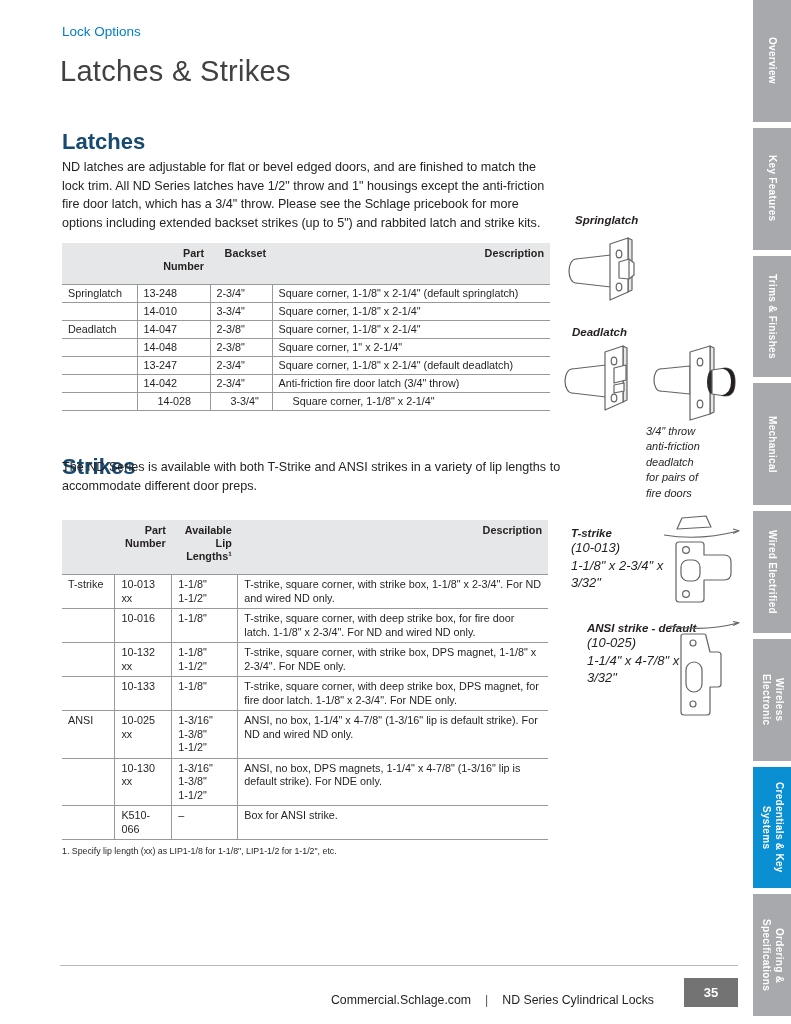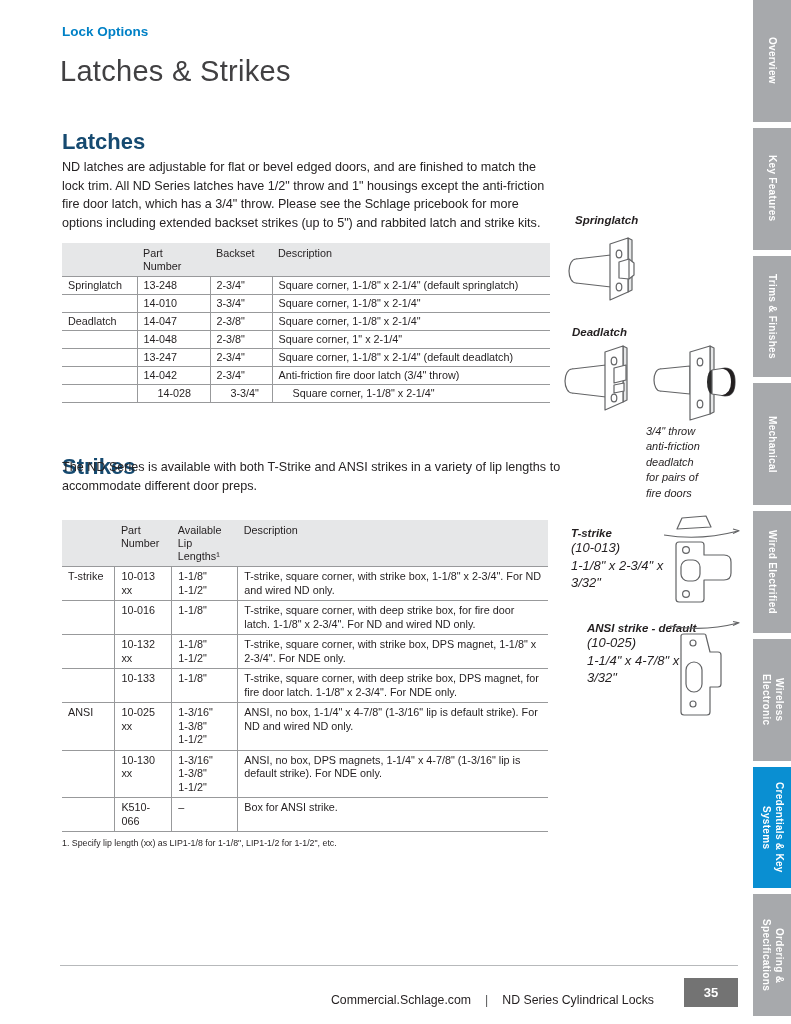--- a/index.html
+++ b/index.html
@@ -3,30 +3,30 @@
 <meta charset="utf-8">
 <style>
   html,body{margin:0;padding:0;}
   body{
     width:791px;height:1024px;position:relative;background:#ffffff;
     font-family:"Liberation Sans", sans-serif;color:#231f20;overflow:hidden;
   }
   .abs{position:absolute;}
 
   
-  .eyebrow{left:62px;top:24px;font-size:13.5px;font-weight:bold;color:#0081c6;}
+  .eyebrow{left:62px;top:24px;font-size:13.5px;font-weight:normal;color:#0081c6;}
   .page-title{left:60px;top:55px;font-size:29px;font-weight:400;color:#414042;letter-spacing:.3px;}
   .section-h{font-size:22px;font-weight:bold;color:#164a70;}
   .intro{font-size:12.6px;line-height:1.47;color:#262324;}
 
   
   .tbl{border-collapse:collapse;table-layout:fixed;}
   .tbl th{
-    background:#e6e7e8;text-align:left;vertical-align:top;
-    font-size:10.8px;font-weight:normal;padding:4px 6px 3px;line-height:13px;
+    background:#e6e7e8;text-align:right;vertical-align:top;
+    font-size:10.8px;font-weight:bold;padding:4px 6px 11px;line-height:13px;
   }
   .tbl td{
     border-top:1px solid #98999b;vertical-align:top;
     font-size:10.8px;padding:2px 6px;line-height:13.5px;
   }
   .tbl td + td{border-left:1px solid #98999b;}
   .tbl tbody tr:last-child td{border-bottom:1px solid #98999b;padding-left:20px;}
   .tbl .nowrap{white-space:nowrap;}
   .tbl .pre{white-space:pre-line;}
   #latches-table td{line-height:13px;}

